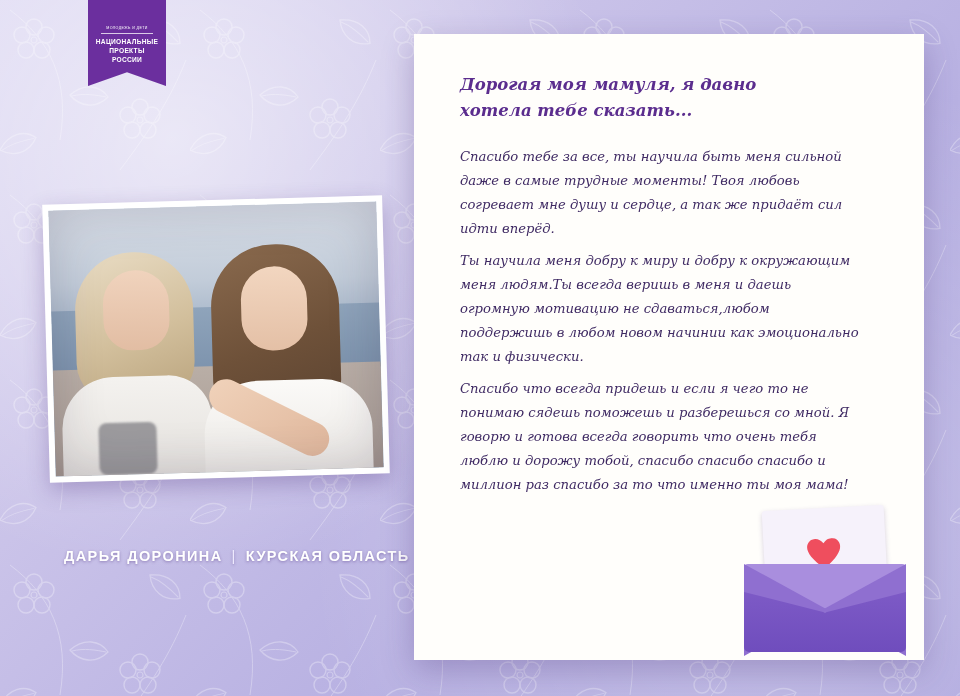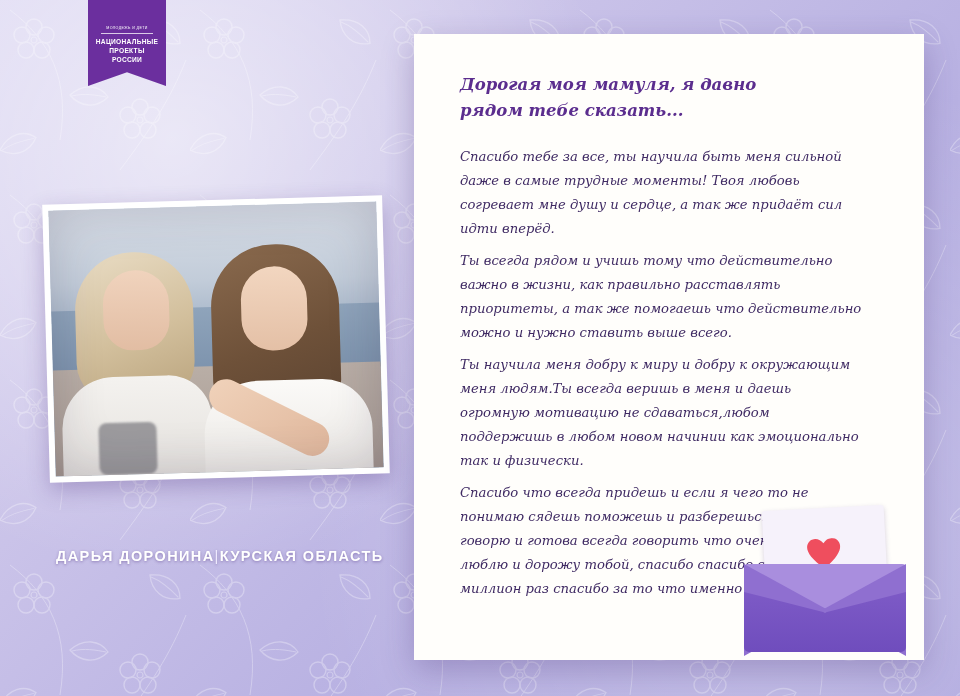--- a/index.html
+++ b/index.html
@@ -152,31 +152,32 @@
     border-radius: 18px;
   }
   .ph-vig {
     position: absolute; inset: 0;
     box-shadow: inset 0 0 52px rgba(40,30,60,0.20);
   }
 
   
   .caption {
     position: absolute;
-    left: 56px;
+    left: 64px;
     top: 548px;
     color: #ffffff;
     font-size: 14.5px;
     font-weight: bold;
     letter-spacing: 1.4px;
     text-transform: uppercase;
     white-space: nowrap;
     text-shadow: 0 1px 3px rgba(70,40,120,0.45);
     display: flex;
     align-items: center;
+    gap: 9px;
   }
   .caption .sep { color: #f0ecff; font-weight: normal; }
 
   
   .letter {
     position: absolute;
     left: 414px;
     top: 34px;
     width: 510px;
     height: 626px;
@@ -323,24 +324,23 @@
 
   <div class="caption">
     <span>ДАРЬЯ ДОРОНИНА</span>
     <span class="sep">|</span>
     <span>КУРСКАЯ ОБЛАСТЬ</span>
   </div>
 
   <div class="letter">
     <div class="letter-inner">
       <h1 class="letter-title">Дорогая моя мамуля, я давно
-рядом тебе сказать...</h1>
+хотела тебе сказать...</h1>
       <div class="letter-body">
         <p>Спасибо тебе за все, ты научила быть меня сильной даже в самые трудные моменты! Твоя любовь согревает мне душу и сердце, а так же придаёт сил идти вперёд.</p>
-        <p>Ты всегда рядом и учишь тому что действительно важно в жизни, как правильно расставлять приоритеты, а так же помогаешь что действительно можно и нужно ставить выше всего.</p>
         <p>Ты научила меня добру к миру и добру к окружающим меня людям.Ты всегда веришь в меня и даешь огромную мотивацию не сдаваться,любом поддержишь в любом новом начинии как эмоционально так и физически.</p>
         <p>Спасибо что всегда придешь и если я чего то не понимаю сядешь поможешь и разберешься со мной. Я говорю и готова всегда говорить что очень тебя люблю и дорожу тобой, спасибо спасибо спасибо и миллион раз спасибо за то что именно ты моя мама!</p>
       </div>
     </div>
   </div>
 
   <div class="envelope">
     <div class="env-card"></div>
     <div class="env-heart">
       <svg viewBox="0 0 32 30" xmlns="http://www.w3.org/2000/svg">

